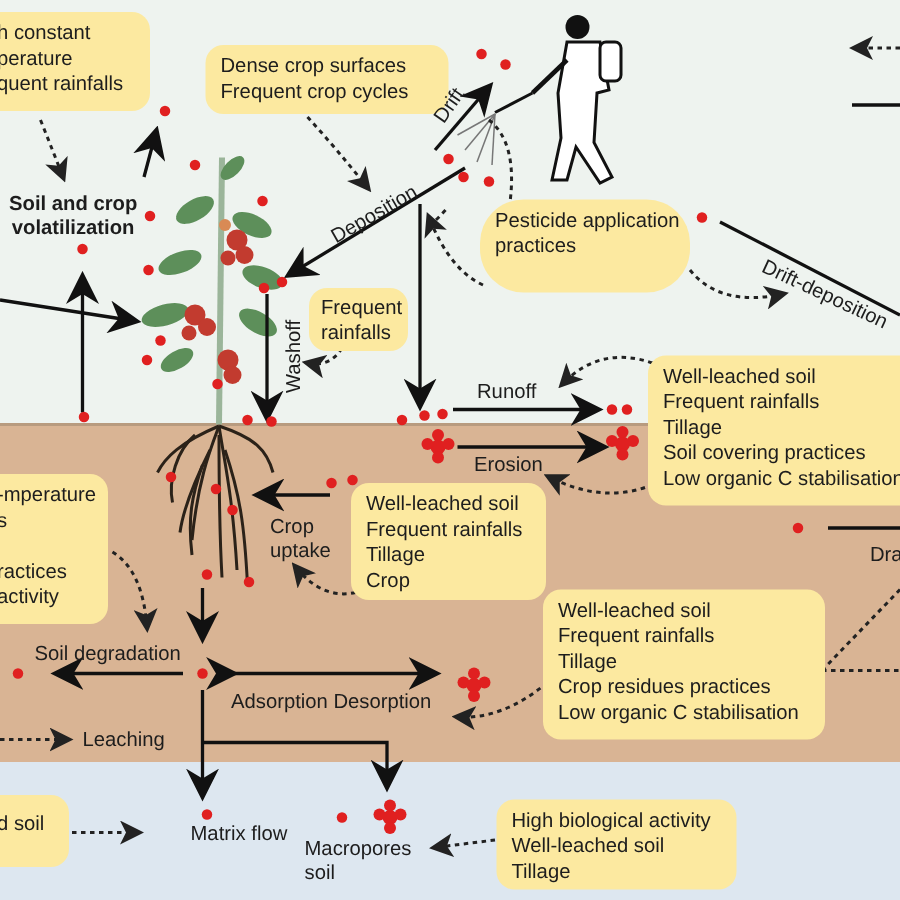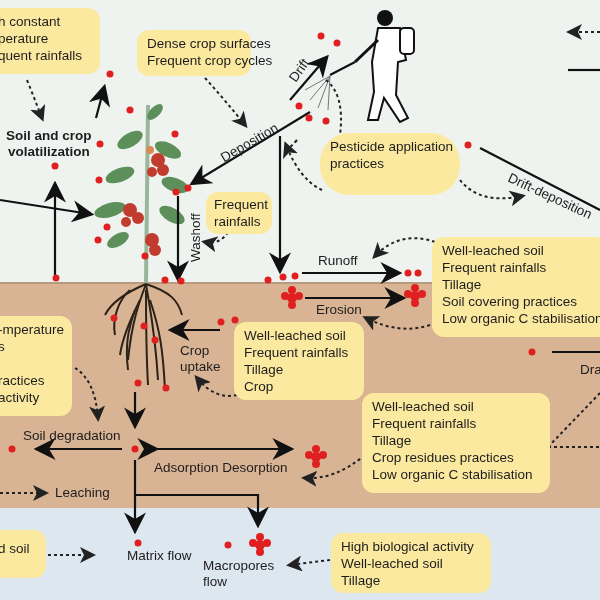--- a/index.html
+++ b/index.html
@@ -194,21 +194,21 @@
         <circle cx="260" cy="552" r="4"></circle>
       </g>
   </g>
 </svg>
 
 <div class="box" style="left:-12px; top:8px; width:112px; height:66px;">
   <div>h constant</div>
   <div>perature</div>
   <div>quent rainfalls</div>
 </div>
-<div class="box" style="left:137px; top:30px; width:114px; height:46px;">
+<div class="box" style="left:137px; top:30px; width:162px; height:46px;">
   <div>Dense crop surfaces</div>
   <div>Frequent crop cycles</div>
 </div>
 <div class="box" style="left:320px; top:133px; width:140px; height:62px;border-radius:29px;">
   <div>Pesticide application</div>
   <div>practices</div>
 </div>
 <div class="box" style="left:206px; top:192px; width:66px; height:42px; padding:4px 8px;">
   <div>Frequent</div>
   <div>rainfalls</div>
@@ -263,14 +263,14 @@
   <div>Crop</div>
   <div>uptake</div>
 </div>
 <div class="label" style="left:580px; top:362px;">Dra</div>
 <div class="label" style="left:23px; top:428px;">Soil degradation</div>
 <div class="label" style="left:154px; top:460px;">Adsorption Desorption</div>
 <div class="label" style="left:55px; top:485px;">Leaching</div>
 <div class="label" style="left:95px; top:548px;margin-left:32px;">Matrix flow</div>
 <div class="label" style="left:203px; top:558px;">
   <div>Macropores</div>
-  <div>flow</div>
+  <div>soil</div>
 </div>
 
 </body></html>

